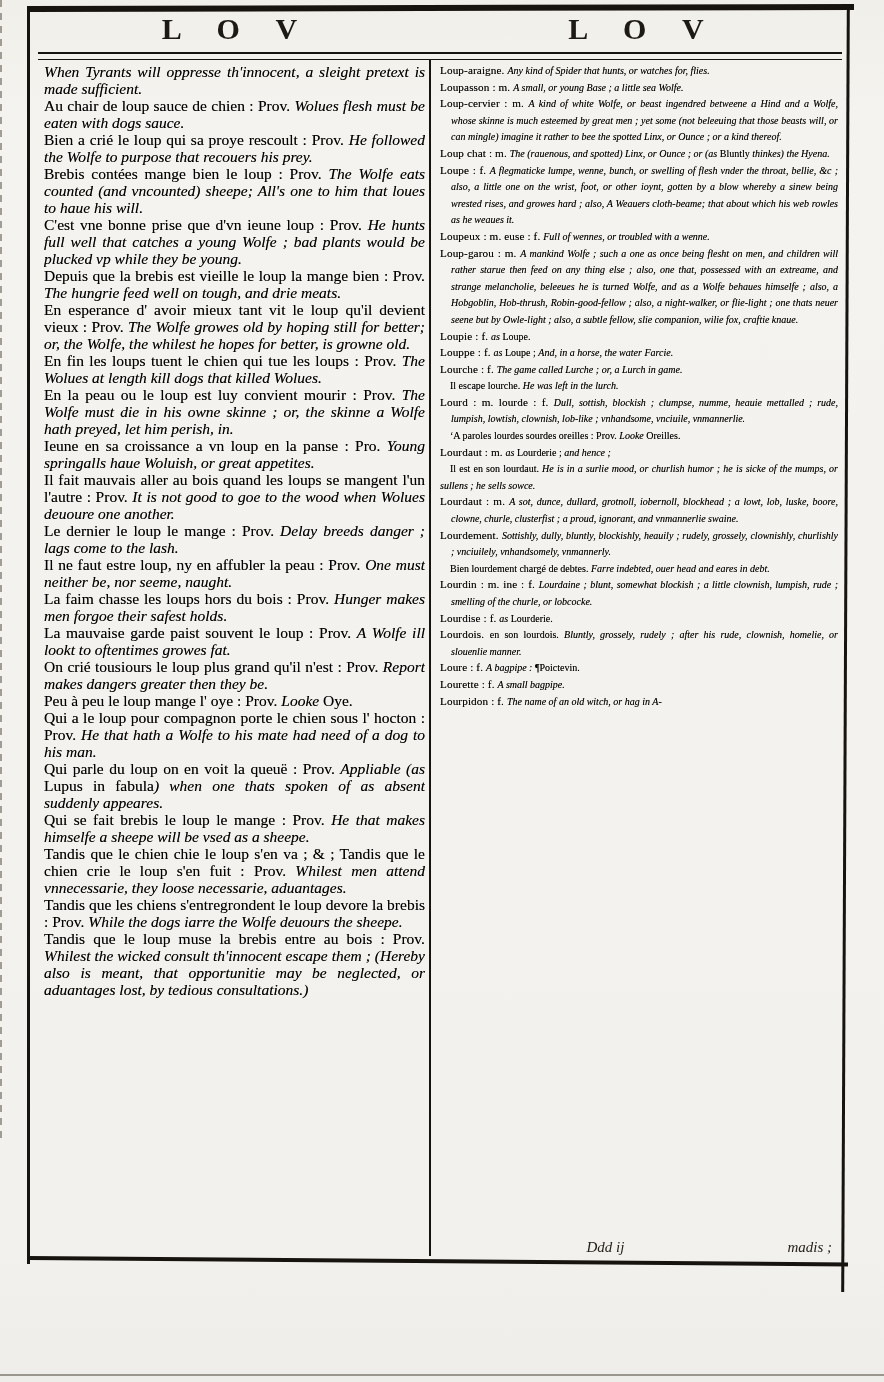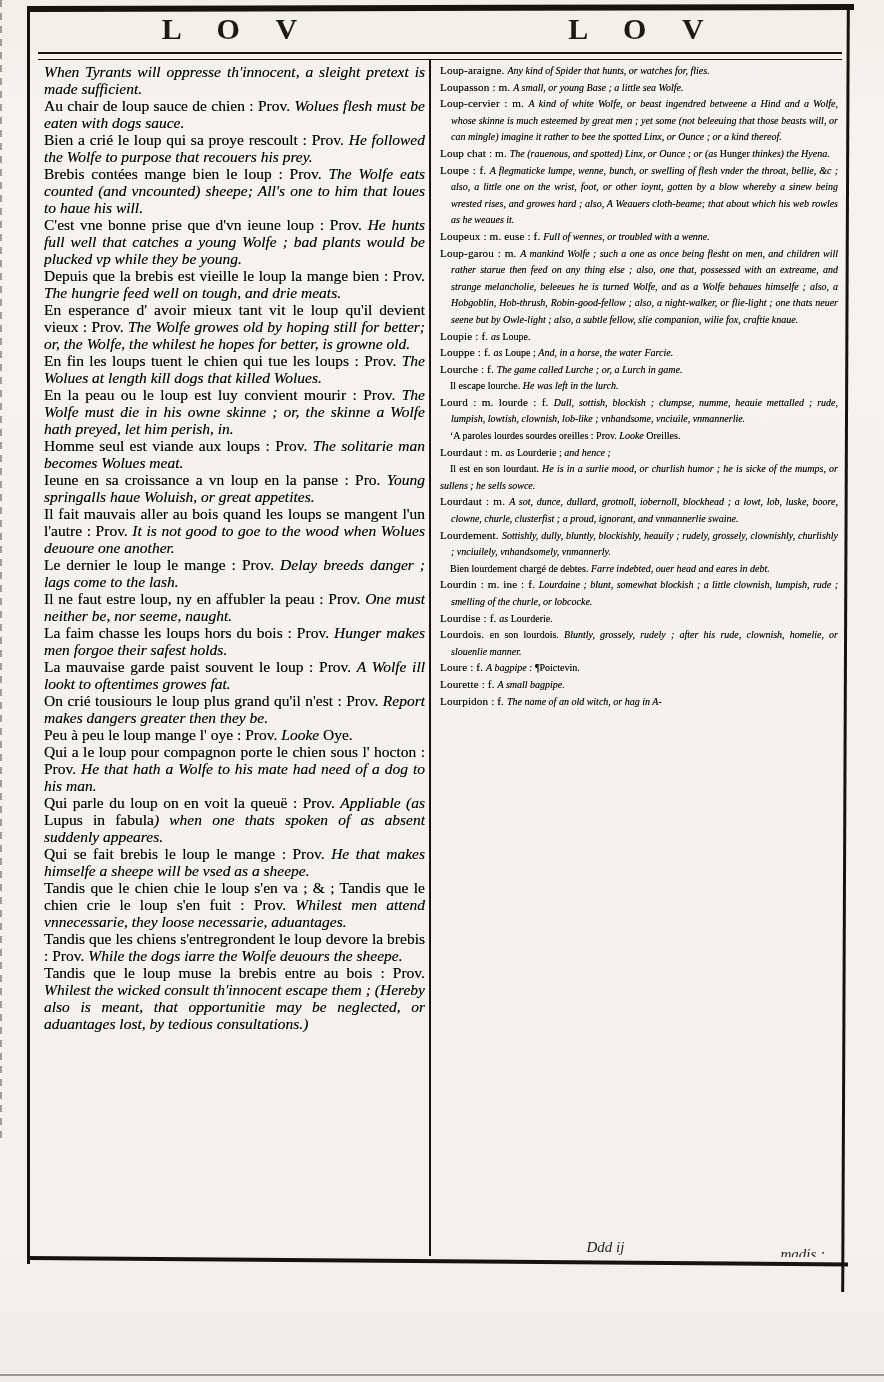--- a/index.html
+++ b/index.html
@@ -37,21 +37,21 @@
   .col-left .entry{font-size:15.5px;line-height:17px;}
   .col-right .entry{font-size:10px;line-height:16.6px;}
   .seg-i{font-style:italic;}
   .seg-r{font-style:normal;}
   .seg-h{font-style:normal;font-size:1.12em;line-height:1;letter-spacing:.01em;}
   .col-right .hw{padding-left:11px;text-indent:-11px;}
   .col-right .sub{text-indent:10px;}
   
   .sigrow{position:absolute;left:0;right:2px;bottom:0;height:18px;font-size:15px;font-style:italic;}
   .sig{position:absolute;left:37%;}
-  .catch{position:absolute;right:11px;margin-top:7px;}
+  .catch{position:absolute;right:4px;}
 </style>
 </head>
 <body>
 
 <div class="sheet">
 
   <div class="rule top-border"></div>
   <div class="rule left-border"></div>
   <div class="rule right-border"></div>
   <div class="edge-artifact"></div>
@@ -68,21 +68,20 @@
     <div>
         <p class="entry cont"><span class="seg-i">When Tyrants will oppresse th'innocent, a sleight pretext is made sufficient.</span></p>
         <p class="entry prov"><span class="seg-r">Au chair de loup sauce de chien : Prov. </span><span class="seg-i">Wolues flesh must be eaten with dogs sauce.</span></p>
         <p class="entry prov"><span class="seg-r">Bien a crié le loup qui sa proye rescoult : Prov. </span><span class="seg-i">He followed the Wolfe to purpose that recouers his prey.</span></p>
         <p class="entry prov"><span class="seg-r">Brebis contées mange bien le loup : Prov. </span><span class="seg-i">The Wolfe eats counted (and vncounted) sheepe; All's one to him that loues to haue his will.</span></p>
         <p class="entry prov"><span class="seg-r">C'est vne bonne prise que d'vn ieune loup : Prov. </span><span class="seg-i">He hunts full well that catches a young Wolfe ; bad plants would be plucked vp while they be young.</span></p>
         <p class="entry prov"><span class="seg-r">Depuis que la brebis est vieille le loup la mange bien : Prov. </span><span class="seg-i">The hungrie feed well on tough, and drie meats.</span></p>
         <p class="entry prov"><span class="seg-r">En esperance d' avoir mieux tant vit le loup qu'il devient vieux : Prov. </span><span class="seg-i">The Wolfe growes old by hoping still for better; or, the Wolfe, the whilest he hopes for better, is growne old.</span></p>
         <p class="entry prov"><span class="seg-r">En fin les loups tuent le chien qui tue les loups : Prov. </span><span class="seg-i">The Wolues at length kill dogs that killed Wolues.</span></p>
         <p class="entry prov"><span class="seg-r">En la peau ou le loup est luy convient mourir : Prov. </span><span class="seg-i">The Wolfe must die in his owne skinne ; or, the skinne a Wolfe hath preyed, let him perish, in.</span></p>
-        <p class="entry prov"><span class="seg-r">Homme seul est viande aux loups : Prov. </span><span class="seg-i">The solitarie man becomes Wolues meat.</span></p>
         <p class="entry prov"><span class="seg-r">Ieune en sa croissance a vn loup en la panse : Pro. </span><span class="seg-i">Young springalls haue Woluish, or great appetites.</span></p>
         <p class="entry prov"><span class="seg-r">Il fait mauvais aller au bois quand les loups se mangent l'un l'autre : Prov. </span><span class="seg-i">It is not good to goe to the wood when Wolues deuoure one another.</span></p>
         <p class="entry prov"><span class="seg-r">Le dernier le loup le mange : Prov. </span><span class="seg-i">Delay breeds danger ; lags come to the lash.</span></p>
         <p class="entry prov"><span class="seg-r">Il ne faut estre loup, ny en affubler la peau : Prov. </span><span class="seg-i">One must neither be, nor seeme, naught.</span></p>
         <p class="entry prov"><span class="seg-r">La faim chasse les loups hors du bois : Prov. </span><span class="seg-i">Hunger makes men forgoe their safest holds.</span></p>
         <p class="entry prov"><span class="seg-r">La mauvaise garde paist souvent le loup : Prov. </span><span class="seg-i">A Wolfe ill lookt to oftentimes growes fat.</span></p>
         <p class="entry prov"><span class="seg-r">On crié tousiours le loup plus grand qu'il n'est : Prov. </span><span class="seg-i">Report makes dangers greater then they be.</span></p>
         <p class="entry prov"><span class="seg-r">Peu à peu le loup mange l' oye : Prov. </span><span class="seg-i">Looke </span><span class="seg-r">Oye.</span></p>
         <p class="entry prov"><span class="seg-r">Qui a le loup pour compagnon porte le chien sous l' hocton : Prov. </span><span class="seg-i">He that hath a Wolfe to his mate had need of a dog to his man.</span></p>
         <p class="entry prov"><span class="seg-r">Qui parle du loup on en voit la queuë : Prov. </span><span class="seg-i">Appliable (as </span><span class="seg-r">Lupus in fabula</span><span class="seg-i">) when one thats spoken of as absent suddenly appeares.</span></p>
@@ -91,21 +90,21 @@
         <p class="entry prov"><span class="seg-r">Tandis que les chiens s'entregrondent le loup devore la brebis : Prov. </span><span class="seg-i">While the dogs iarre the Wolfe deuours the sheepe.</span></p>
         <p class="entry prov"><span class="seg-r">Tandis que le loup muse la brebis entre au bois : Prov. </span><span class="seg-i">Whilest the wicked consult th'innocent escape them ; (Hereby also is meant, that opportunitie may be neglected, or aduantages lost, by tedious consultations.)</span></p>
       </div>
   </div>
 
   <div class="col col-right">
     <div>
         <p class="entry hw"><span class="seg-h">Loup-araigne. </span><span class="seg-i">Any kind of Spider that hunts, or watches for, flies.</span></p>
         <p class="entry hw"><span class="seg-h">Loupasson : m. </span><span class="seg-i">A small, or young Base ; a little sea Wolfe.</span></p>
         <p class="entry hw"><span class="seg-h">Loup-cervier : m. </span><span class="seg-i">A kind of white Wolfe, or beast ingendred betweene a Hind and a Wolfe, whose skinne is much esteemed by great men ; yet some (not beleeuing that those beasts will, or can mingle) imagine it rather to bee the spotted Linx, or Ounce ; or a kind thereof.</span></p>
-        <p class="entry hw"><span class="seg-h">Loup chat : m. </span><span class="seg-i">The (rauenous, and spotted) Linx, or Ounce ; or (as </span><span class="seg-r">Hunger</span><span class="seg-i"> thinkes) the Hyena.</span></p>
+        <p class="entry hw"><span class="seg-h">Loup chat : m. </span><span class="seg-i">The (rauenous, and spotted) Linx, or Ounce ; or (as </span><span class="seg-r">Bluntly</span><span class="seg-i"> thinkes) the Hyena.</span></p>
         <p class="entry hw"><span class="seg-h">Loupe : f. </span><span class="seg-i">A flegmaticke lumpe, wenne, bunch, or swelling of flesh vnder the throat, bellie, &amp;c ; also, a little one on the wrist, foot, or other ioynt, gotten by a blow whereby a sinew being wrested rises, and growes hard ; also, A Weauers cloth-beame; that about which his web rowles as he weaues it.</span></p>
         <p class="entry hw"><span class="seg-h">Loupeux : m. euse : f. </span><span class="seg-i">Full of wennes, or troubled with a wenne.</span></p>
         <p class="entry hw"><span class="seg-h">Loup-garou : m. </span><span class="seg-i">A mankind Wolfe ; such a one as once being flesht on men, and children will rather starue then feed on any thing else ; also, one that, possessed with an extreame, and strange melancholie, beleeues he is turned Wolfe, and as a Wolfe behaues himselfe ; also, a Hobgoblin, Hob-thrush, Robin-good-fellow ; also, a night-walker, or flie-light ; one thats neuer seene but by Owle-light ; also, a subtle fellow, slie companion, wilie fox, craftie knaue.</span></p>
         <p class="entry hw"><span class="seg-h">Loupie : f. </span><span class="seg-i">as </span><span class="seg-r">Loupe.</span></p>
         <p class="entry hw"><span class="seg-h">Louppe : f. </span><span class="seg-i">as </span><span class="seg-r">Loupe ; </span><span class="seg-i">And, in a horse, the water Farcie.</span></p>
         <p class="entry hw"><span class="seg-h">Lourche : f. </span><span class="seg-i">The game called Lurche ; or, a Lurch in game.</span></p>
         <p class="entry sub"><span class="seg-r">Il escape lourche. </span><span class="seg-i">He was left in the lurch.</span></p>
         <p class="entry hw"><span class="seg-h">Lourd : m. lourde : f. </span><span class="seg-i">Dull, sottish, blockish ; clumpse, numme, heauie mettalled ; rude, lumpish, lowtish, clownish, lob-like ; vnhandsome, vnciuile, vnmannerlie.</span></p>
         <p class="entry sub"><span class="seg-r">‘A paroles lourdes sourdes oreilles : Prov. </span><span class="seg-i">Looke </span><span class="seg-r">Oreilles.</span></p>
         <p class="entry hw"><span class="seg-h">Lourdaut : m. </span><span class="seg-i">as </span><span class="seg-r">Lourderie ; </span><span class="seg-i">and hence ;</span></p>

